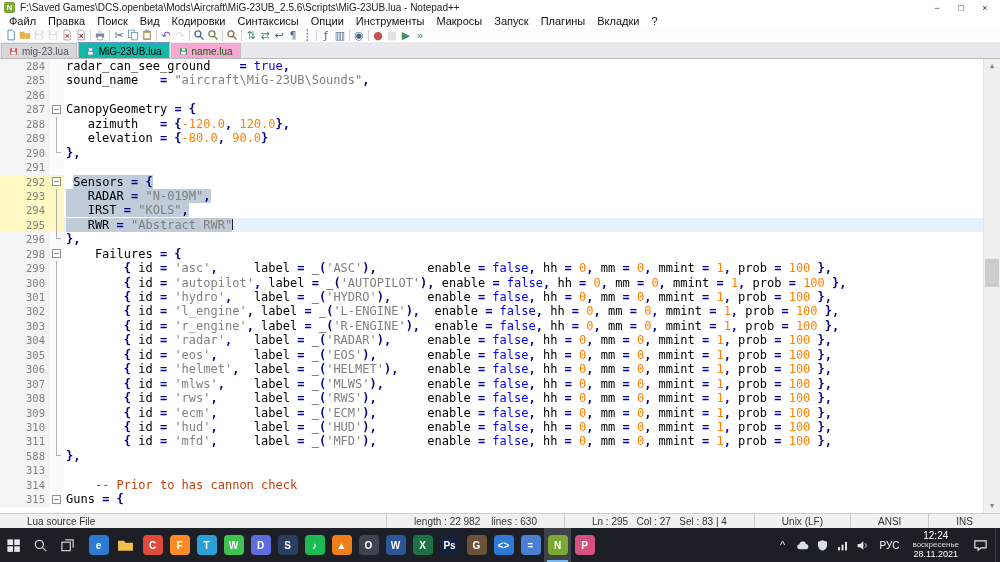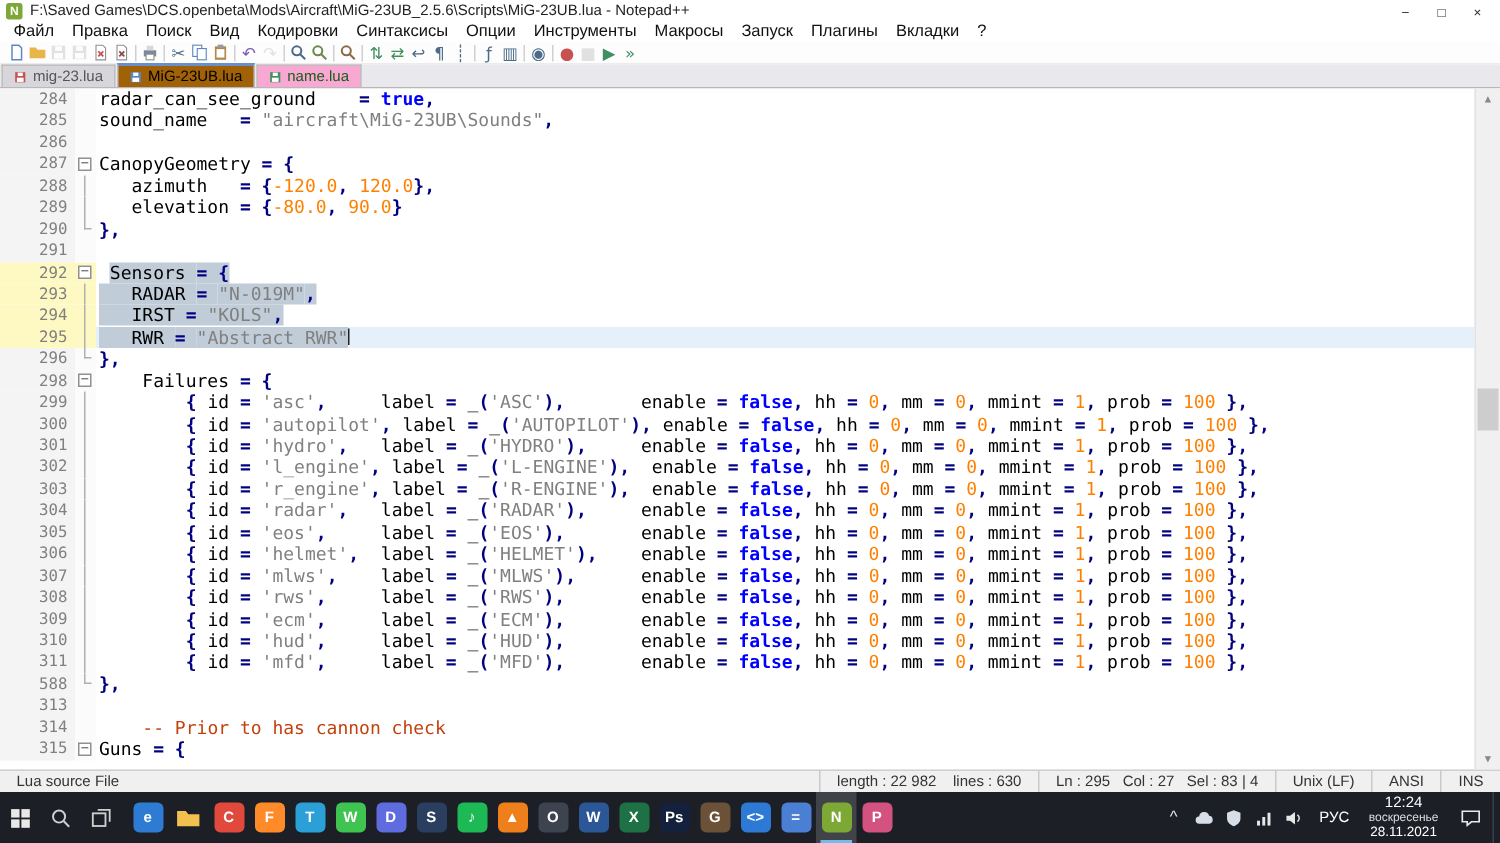--- a/index.html
+++ b/index.html
@@ -13,47 +13,47 @@
 .wbtn{width:22px;height:13px;display:flex;align-items:center;justify-content:center;font-size:9px;color:#333}
 .menubar{height:13px;display:flex;align-items:center;padding-left:3px;background:#fff;flex:0 0 auto}
 .menu-item{font-size:11px;line-height:13px;color:#111;padding:0 6px}
 .toolbar{height:15px;display:flex;align-items:center;padding-left:4px;background:#fdfdfd;border-bottom:1px solid #ececec;flex:0 0 auto}
 .tbtn{width:14px;height:14px;display:flex;align-items:center;justify-content:center;font-family:"DejaVu Sans","DejaVu Sans Mono",sans-serif}
 .tbtn .g{font-size:11px;line-height:1}
 .tbtn.disabled{opacity:.4}
 .tsep{width:1px;height:11px;background:#d0d0d0;margin:0 2px}
 .tabbar{height:16px;display:flex;align-items:flex-end;background:#e9e9ed;border-bottom:1px solid #b8b8b8;flex:0 0 auto;padding-left:1px}
 .tab{height:15px;display:flex;align-items:center;gap:4px;padding:0 7px;font-size:10px;background:#d7d7db;color:#555;border:1px solid #bfbfbf;border-bottom:none;margin-right:1px}
-.tab.active{background:#a16207;color:#000;height:16px;border-top:2px solid #6a8fc8}
+.tab.active{background:#14b8a6;color:#000;height:16px;border-top:2px solid #6a8fc8}
 .tab.colored{background:#f9a8d4;color:#155c15}
 .editor{flex:1;display:flex;overflow:hidden;background:#fff;font-family:"DejaVu Sans Mono","Liberation Mono",monospace;font-size:12px}
 .lines{flex:1;overflow:hidden}
 .line{display:flex;height:14.45px;line-height:14.45px;white-space:pre}
 .gut{flex:0 0 50px;text-align:right;padding-right:5px;font-size:10.5px;color:#808080;background:#f4f4f4}
 .fold{flex:0 0 14px;background:#fbfbfb;position:relative}
 .code{flex:1;padding-left:2px}
 .line.cur .code{background:#e6f0fa}
 .line.gutsel .gut,.line.gutsel .fold{background:#fef9c3}
 .sel{background:#c0ccd8}
 .d{color:#000}
-.k{color:#0000ff;font-weight:bold}
+.k{color:#0000ff;font-weight:normal}
 .s{color:#808080}
 .n{color:#ff8000}
 .o{color:#000080;font-weight:bold}
 .c{color:#c2410c}
 .caret{display:inline-block;width:1px;height:11px;background:#222;vertical-align:-1px}
 .fbox{position:absolute;left:2px;top:2.5px;width:9px;height:9px;border:1px solid #909090;background:#fff;color:#606060;font-size:9px;line-height:7px;text-align:center}
 .fline{position:absolute;left:6px;top:0;bottom:0;border-left:1px solid #b0b0b0}
 .fend{position:absolute;left:6px;top:0;height:7px;width:5px;border-left:1px solid #b0b0b0;border-bottom:1px solid #b0b0b0}
 .vscroll{flex:0 0 17px;background:#f0f0f0;border-left:1px solid #e2e2e2;position:relative}
 .sarr{position:absolute;left:0;right:0;height:14px;display:flex;align-items:center;justify-content:center;font-size:7px;color:#888}
 .sarr.up{top:0}.sarr.down{bottom:0}
 .vthumb{position:absolute;left:1px;right:1px;top:200px;height:28px;background:#cdcdcd}
 .statusbar{height:15px;background:#f0f0f0;border-top:1px solid #cfcfcf;display:flex;align-items:center;font-size:10px;color:#333;white-space:pre;flex:0 0 auto}
-.sb{padding:0 11px;border-left:1px solid #c9c9c9;height:100%;display:flex;align-items:center}
+.sb{padding:0 27px;border-left:1px solid #c9c9c9;height:100%;display:flex;align-items:center}
 .sb.grow{flex:1;border-left:none}
 .taskbar{position:absolute;left:0;right:0;bottom:0;height:34px;background:#1c2026;display:flex;align-items:center}
 .sysrow,.apps{display:flex;height:34px}
 .tb-item{width:27px;height:34px;display:flex;align-items:center;justify-content:center;color:#e8e8e8}
 .apps{margin-left:4px}
 .app{width:27px;height:34px;display:flex;align-items:center;justify-content:center;position:relative}
 .app.active{background:rgba(255,255,255,.16)}
 .app.active::after{content:"";position:absolute;left:3px;right:3px;bottom:0;height:2px;background:#76b9ed}
 .appic{width:20px;height:20px;border-radius:4px;color:#fff;font-size:10px;font-weight:bold;display:flex;align-items:center;justify-content:center}
 .tray{margin-left:auto;display:flex;align-items:center;height:34px}

